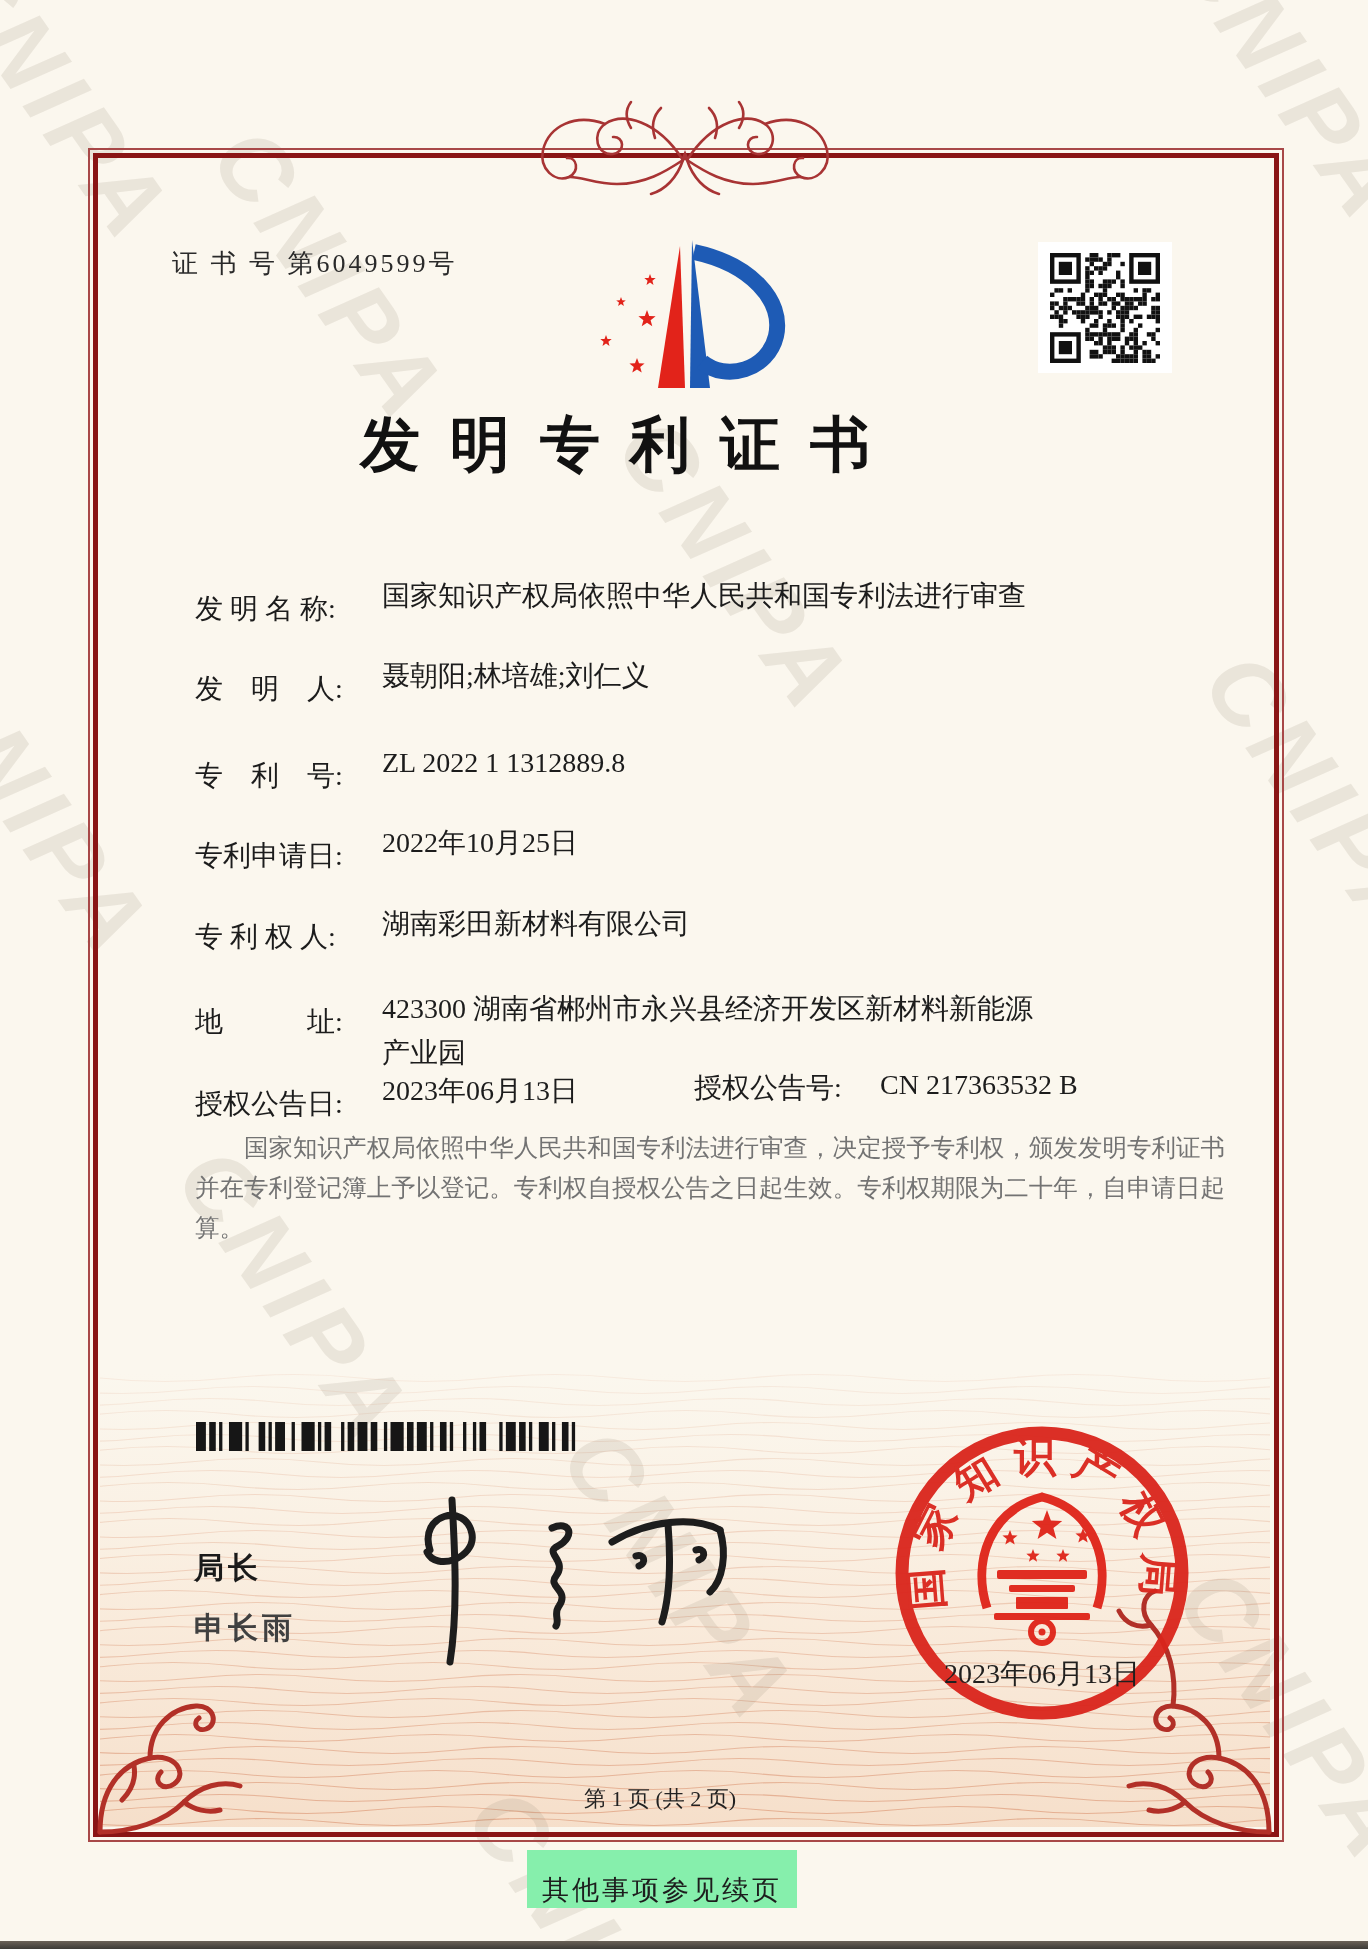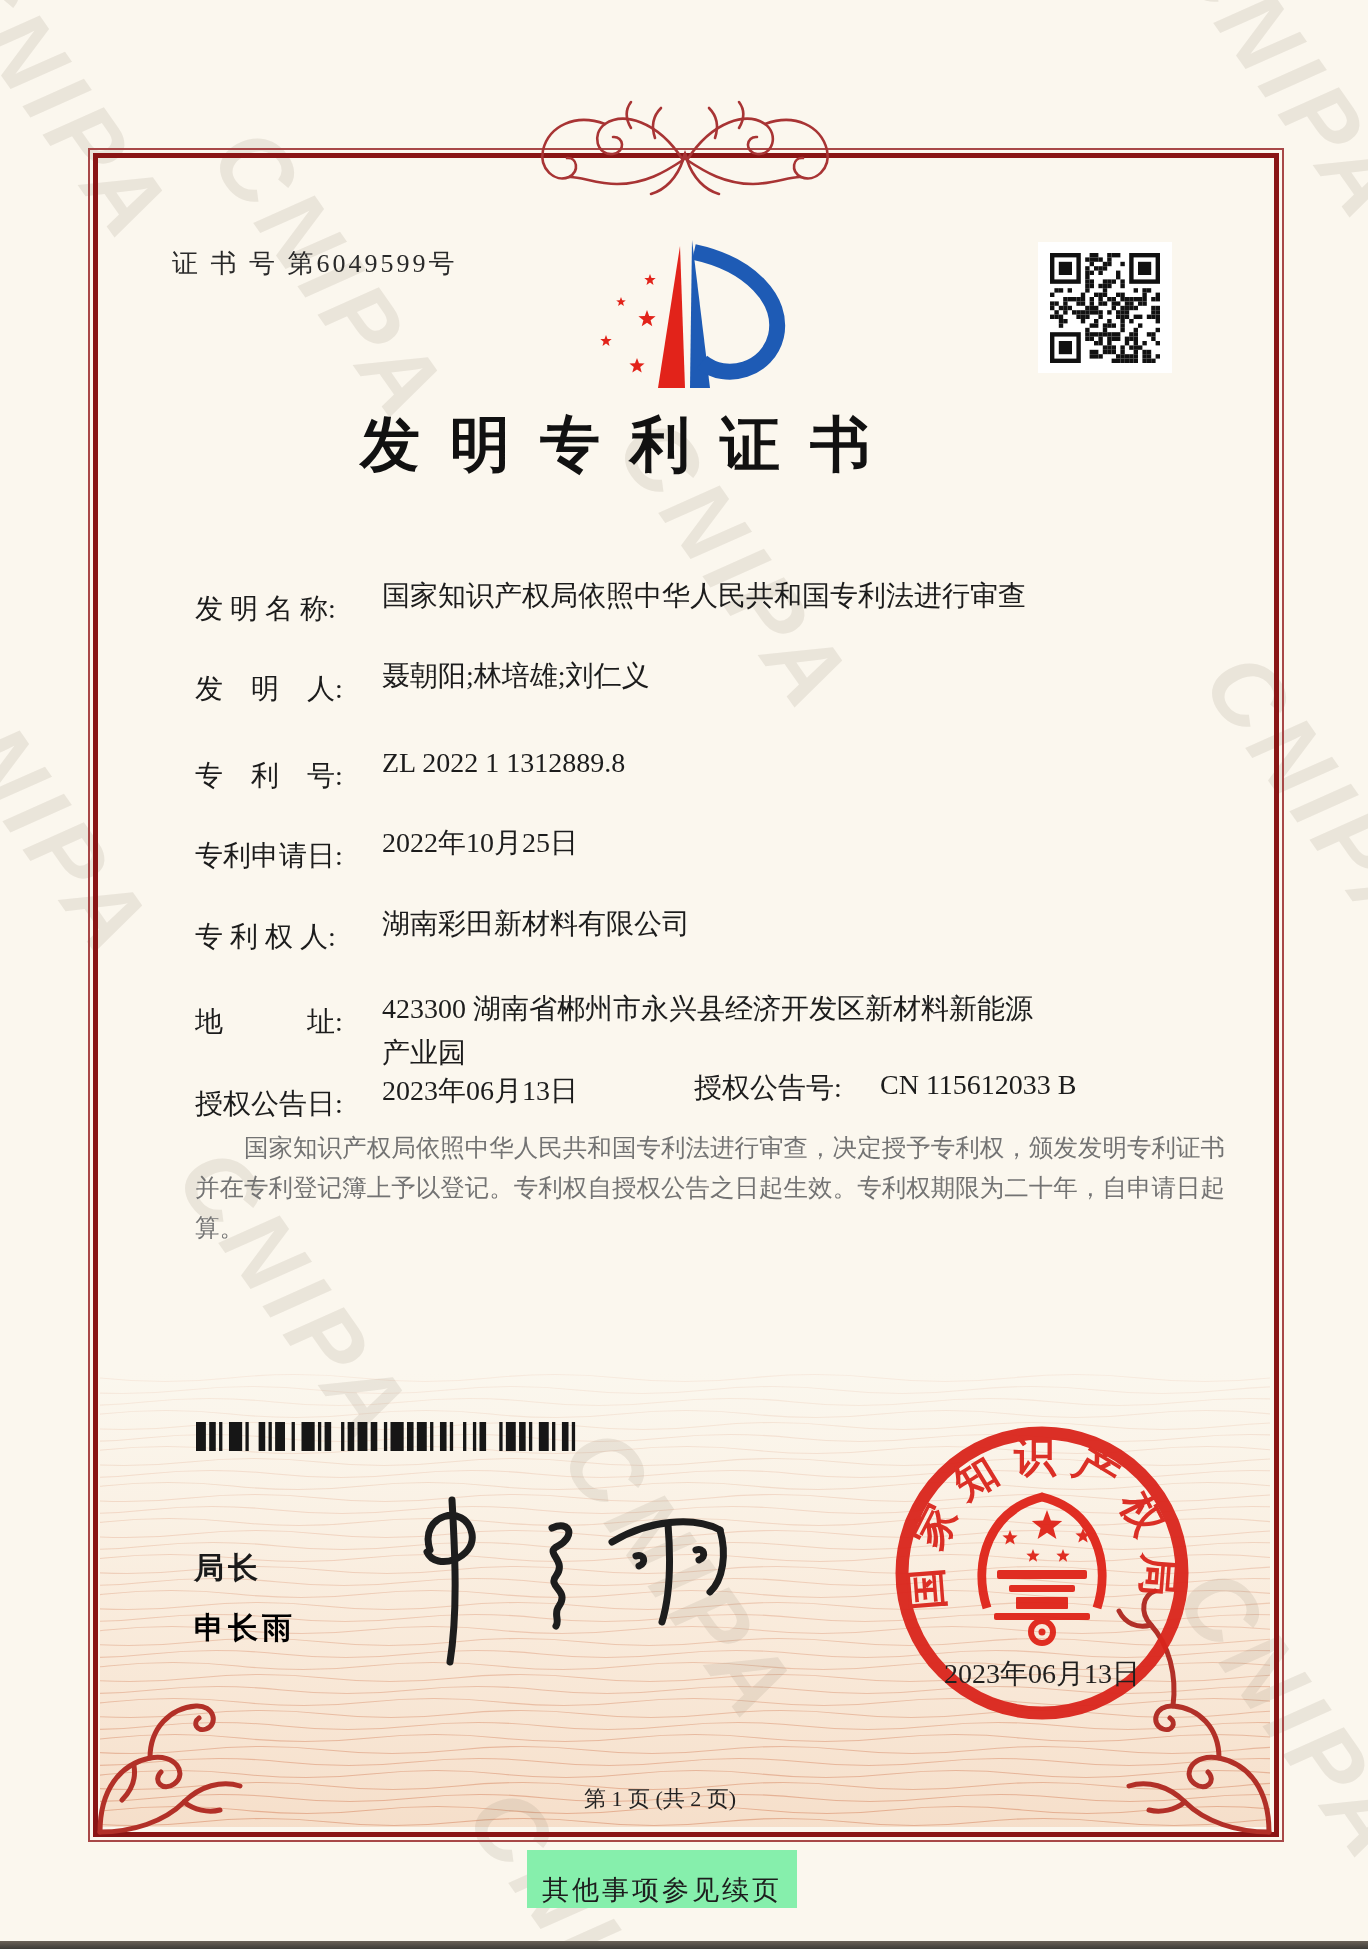--- a/index.html
+++ b/index.html
@@ -41,21 +41,21 @@
   
   .body-text{
     position:absolute; left:195px; top:1128px; width:1030px;
     font-size:24.5px; line-height:40px; text-align:justify; color:#737373;
   }
   .body-text p{margin:0; text-indent:49px;}
   
   .signer-title{position:absolute; left:194px; top:1548px; font-size:30px; font-weight:700;
     font-family:"Liberation Sans","DejaVu Sans",sans-serif; letter-spacing:4px; color:#1a1a1a;}
   .signer-name{position:absolute; left:194px; top:1608px; font-size:30px; font-weight:700;
-    font-family:"Liberation Sans","DejaVu Sans",sans-serif; letter-spacing:4px; color:#000000;}
+    font-family:"Liberation Sans","DejaVu Sans",sans-serif; letter-spacing:4px; color:#404040;}
   
   .page-number{position:absolute; left:0; top:1784px; width:1320px; text-align:center;
     font-size:22px; color:#222;}
   .cont-strip{position:absolute; left:527px; top:1850px; width:270px; height:58px;
     background:#86efac; display:flex; align-items:flex-end; justify-content:center;}
   .cont-note{font-size:27px; letter-spacing:3px; color:#1d1d1d;}
   .bottom-edge{position:absolute; left:0; bottom:0; width:1368px; height:8px;
     background:linear-gradient(#6b6258,#3c3a36);}
   .seal-svg{position:absolute; left:890px; top:1421px;}
   .sig-svg{position:absolute; left:400px; top:1492px;}
@@ -433,21 +433,21 @@
     <span class="f-value">湖南彩田新材料有限公司</span>
   </div>
   <div class="field" style="top:987px;">
     <span class="f-label">地　　　址:</span>
     <span class="f-value">423300 湖南省郴州市永兴县经济开发区新材料新能源产业园</span>
   </div>
   <div class="field" style="top:1069px;">
     <span class="f-label">授权公告日:</span>
     <span class="f-value" style="width:320px;">2023年06月13日</span>
     <span class="f-label2">授权公告号:</span>
-    <span class="f-value2">CN 115612033 B</span>
+    <span class="f-value2">CN 217363532 B</span>
   </div>
 
   <div class="body-text">
     <p>国家知识产权局依照中华人民共和国专利法进行审查，决定授予专利权，颁发发明专利证书并在专利登记簿上予以登记。专利权自授权公告之日起生效。专利权期限为二十年，自申请日起算。</p>
   </div>
 
   <svg id="barcode-svg" class="deco" style="left:196px; top:1422px;" width="389" height="29" viewBox="0 0 389 29">
       <rect x="0.00" y="0" width="9.89" height="29" fill="#161616"></rect>
       <rect x="13.19" y="0" width="6.59" height="29" fill="#161616"></rect>
       <rect x="23.08" y="0" width="3.30" height="29" fill="#161616"></rect>

